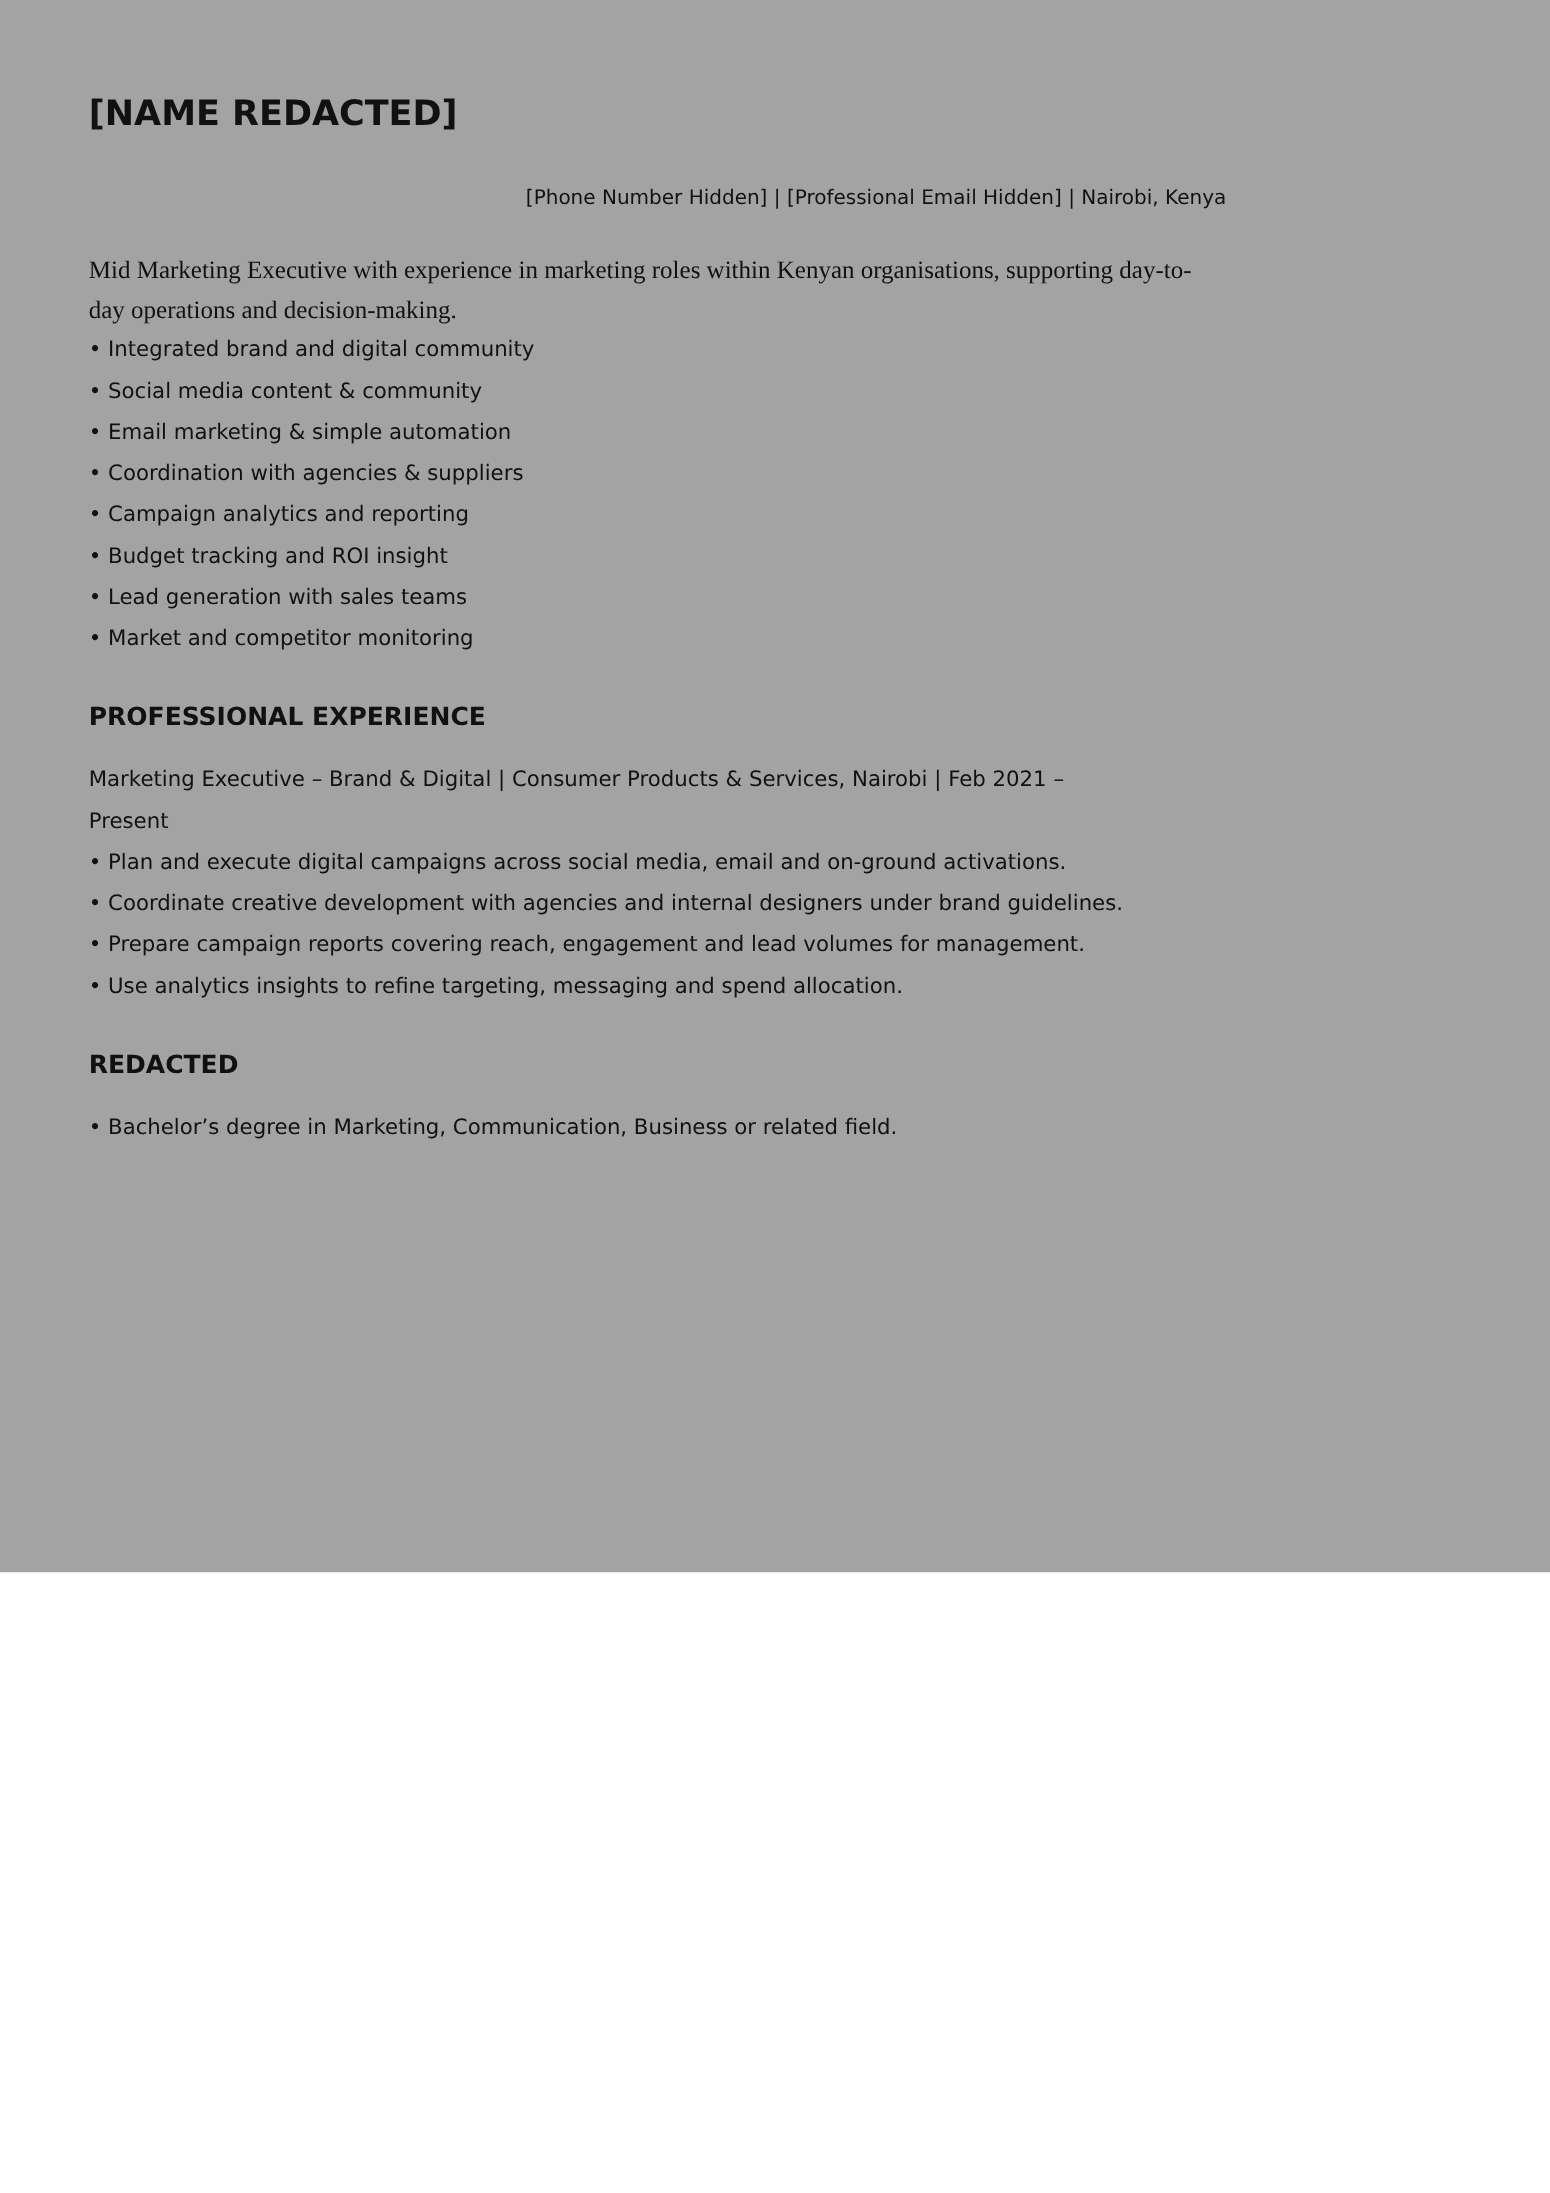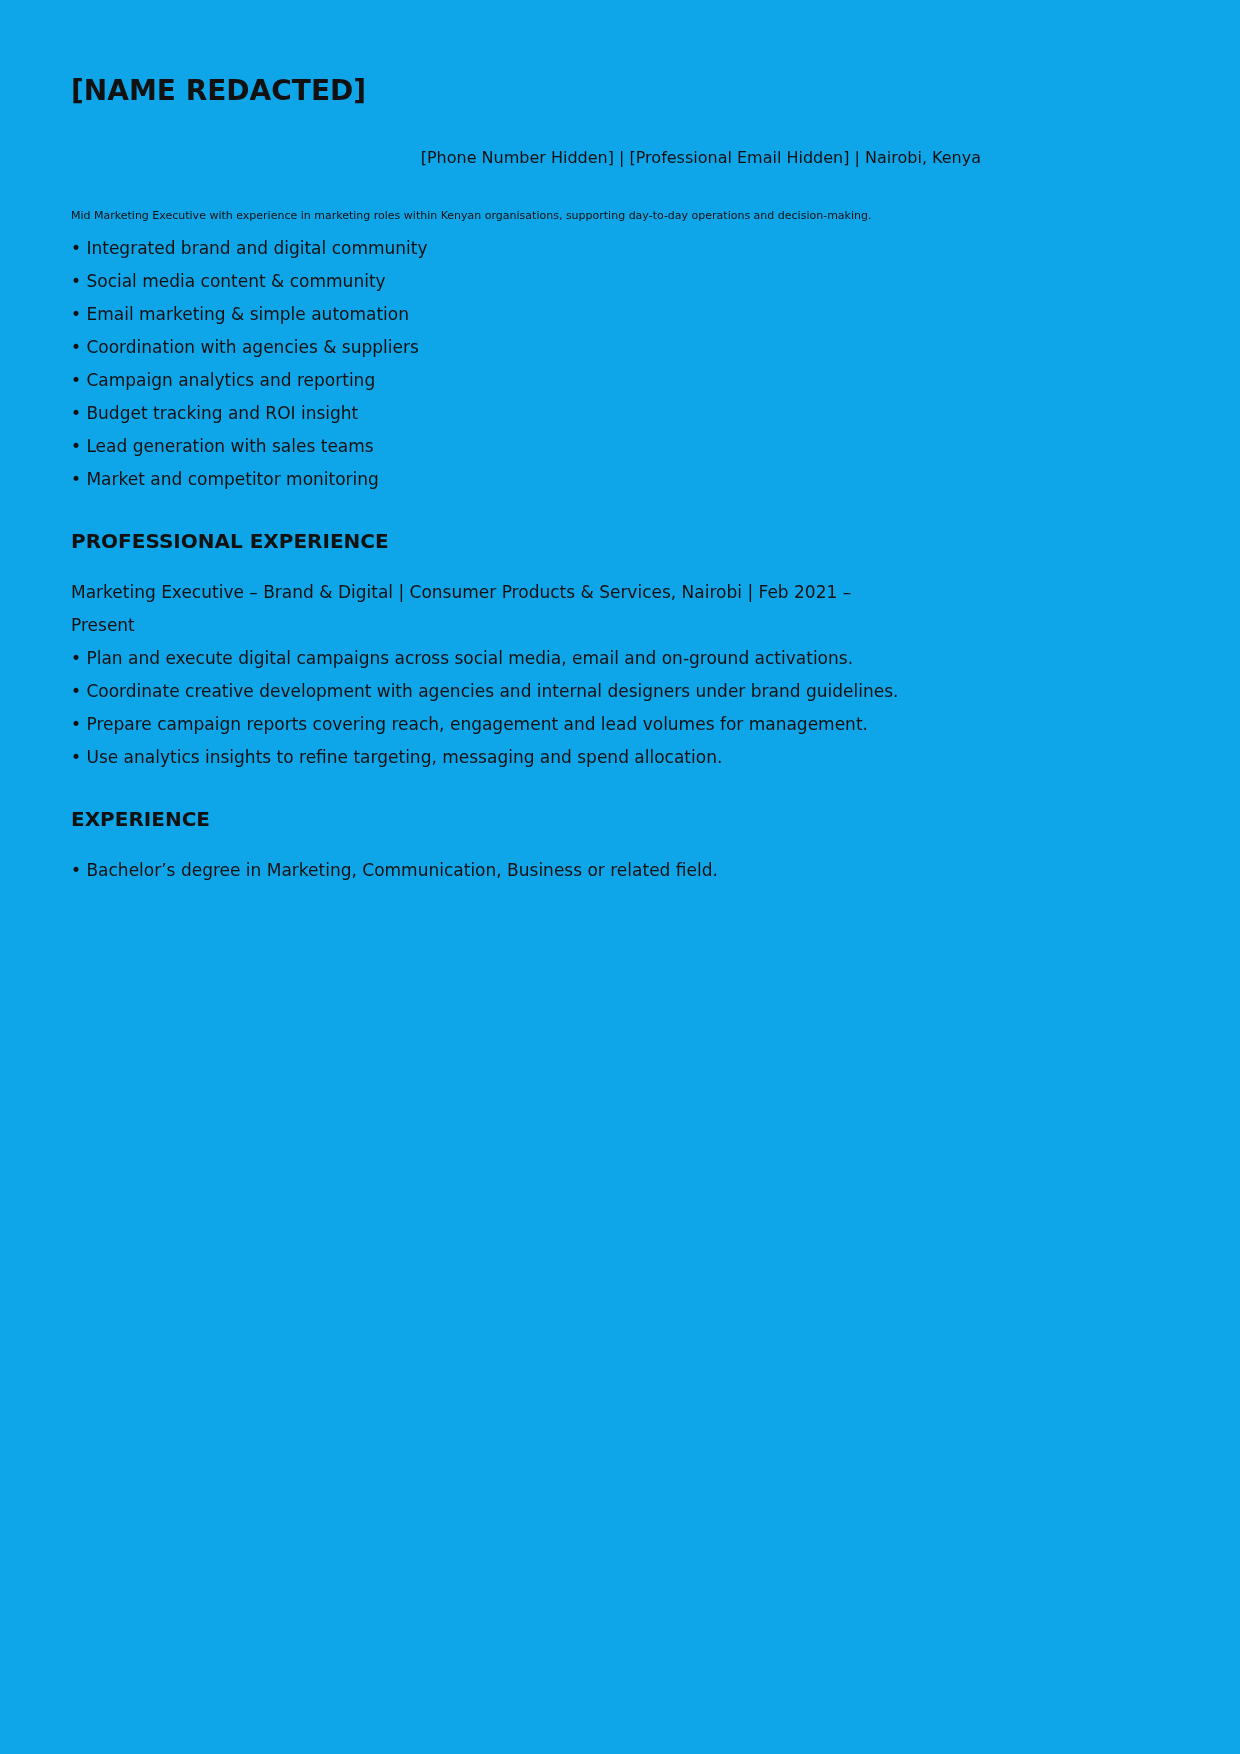--- a/index.html
+++ b/index.html
@@ -3,23 +3,23 @@
 <meta charset="utf-8">
 <style>
   html, body {
     margin: 0;
     padding: 0;
     background: #ffffff;
   }
   .page {
     position: relative;
     width: 1240px;
-    height: 1754px;
+    height: 1258px;
     box-sizing: border-box;
-    background: #0ea5e9;
+    background: #a3a3a3;
     color: #111111;
     font-family: "DejaVu Sans", sans-serif;
     padding: 74px 259px 0 71px;
     overflow: hidden;
   }
   h1 {
     font-size: 28px;
     line-height: 34px;
     font-weight: bold;
     margin: 0 0 40px 0;
@@ -32,23 +32,24 @@
     text-align: right;
   }
   h2 {
     font-size: 20px;
     line-height: 26px;
     font-weight: bold;
     margin: 32px 0 22px 0;
     color: #111111;
   }
   p.body-text {
-    font-size: 11px;
+    font-size: 20px;
     line-height: 32px;
     margin: 0;
+    font-family: Liberation Serif, serif;
   }
   .role-line {
     font-size: 17px;
     line-height: 33px;
     margin: 0;
   }
   ul.plain-list {
     list-style: none;
     margin: 0;
     padding: 0;
@@ -90,18 +91,18 @@
     <span>Marketing Executive – Brand &amp; Digital | Consumer Products &amp; Services, Nairobi | Feb 2021 –</span><br>
     <span>Present</span>
   </p>
   <ul class="plain-list">
     <li>Plan and execute digital campaigns across social media, email and on-ground activations.</li>
     <li>Coordinate creative development with agencies and internal designers under brand guidelines.</li>
     <li>Prepare campaign reports covering reach, engagement and lead volumes for management.</li>
     <li>Use analytics insights to refine targeting, messaging and spend allocation.</li>
   </ul>
 
-  <h2>EXPERIENCE</h2>
+  <h2>REDACTED</h2>
   <ul class="plain-list">
     <li>Bachelor’s degree in Marketing, Communication, Business or related field.</li>
   </ul>
 
 </div>
 
 </body></html>

